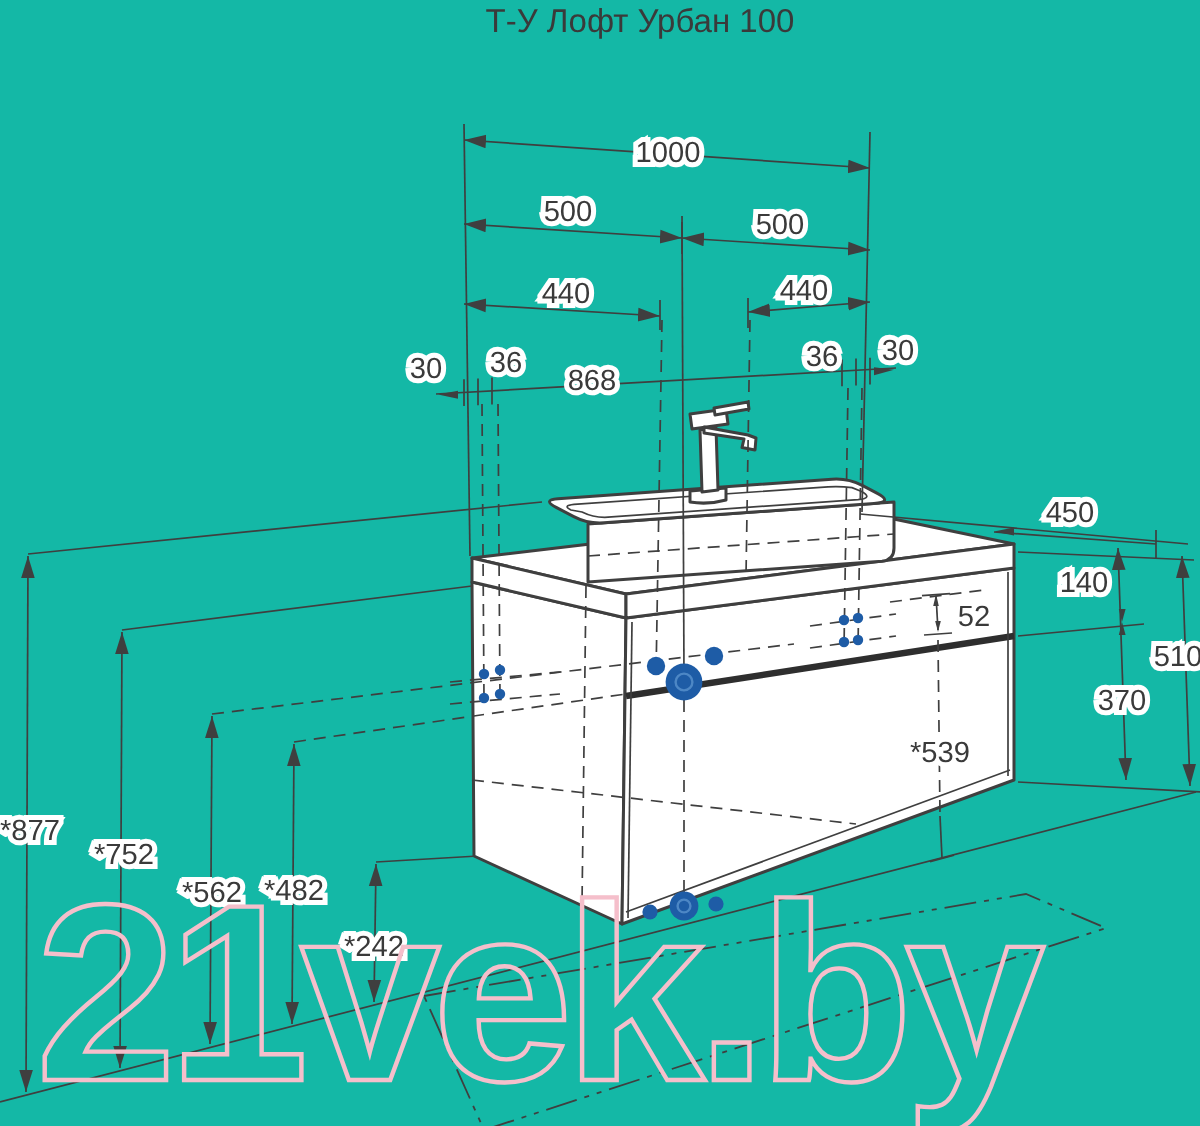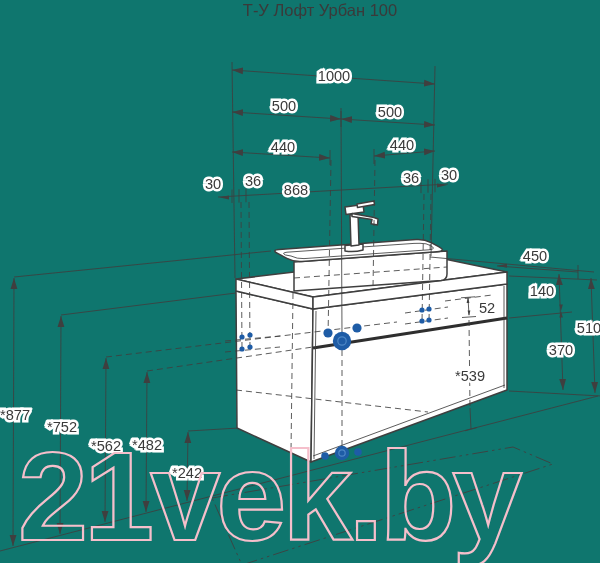--- a/index.html
+++ b/index.html
@@ -1,16 +1,16 @@
 <!DOCTYPE html>
 <html><head>
 <meta charset="utf-8">
 <style>
   html,body{margin:0;padding:0;background:#fff;}
-  .stage{position:relative;width:600px;height:563px;background:#0f766e;overflow:hidden;
+  .stage{position:relative;width:600px;height:563px;background:#14b8a6;overflow:hidden;
          font-family:"Liberation Sans",sans-serif;}
   svg{display:block}
   .face{fill:#fff;stroke:#3f3f3f;stroke-width:1.5;stroke-linejoin:round;}
   .thin{stroke:#3f3f3f;stroke-width:.85;fill:none;}
   .dash{stroke:#3f3f3f;stroke-width:.85;fill:none;stroke-dasharray:6 4;}
   .ddot{stroke:#3f3f3f;stroke-width:.9;fill:none;stroke-dasharray:16 4 2.5 4 2.5 4;}
   .arr {fill:#3f3f3f;stroke:none;}
   .dot {fill:#1e5ca6;stroke:none;}
   .ring{fill:none;stroke:#4d87c5;stroke-width:1.2;}
   text.dim{font-size:14.6px;fill:#3a3a3a;text-anchor:middle;

